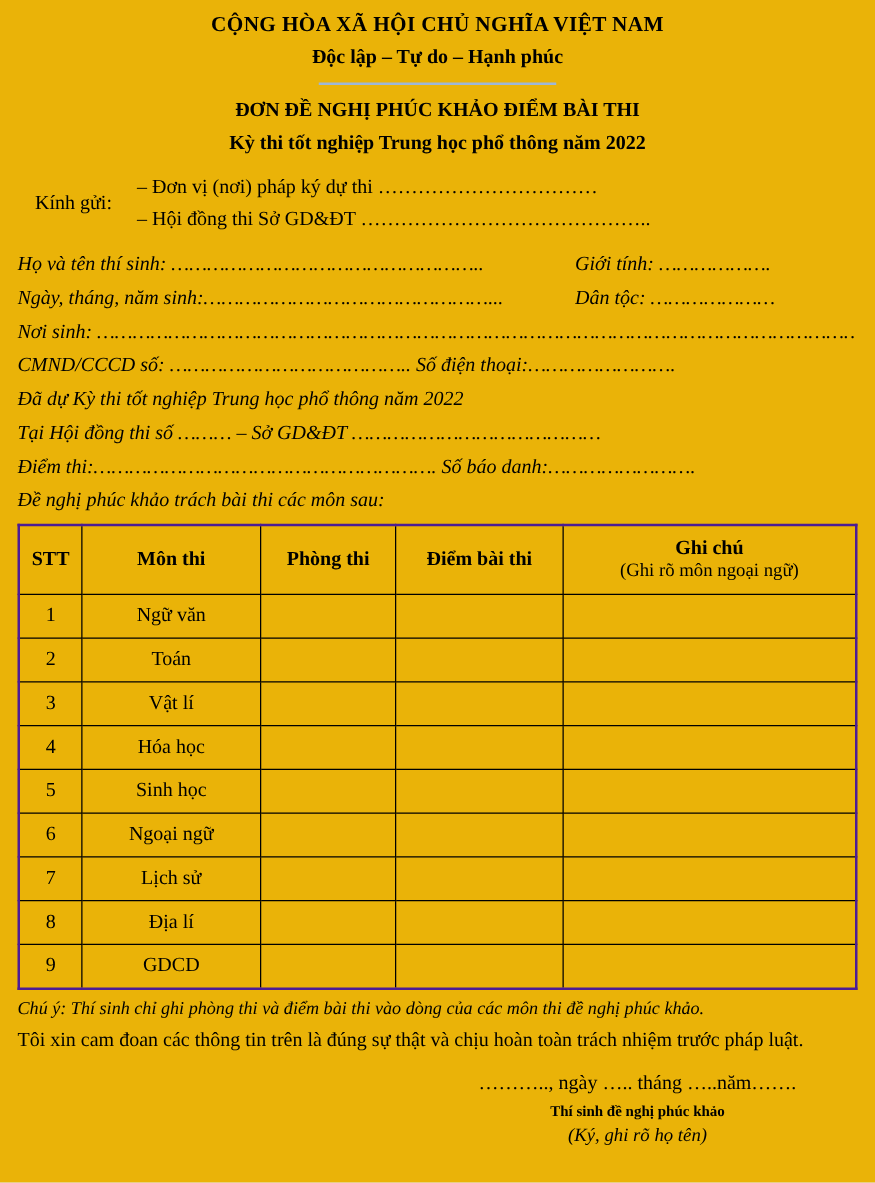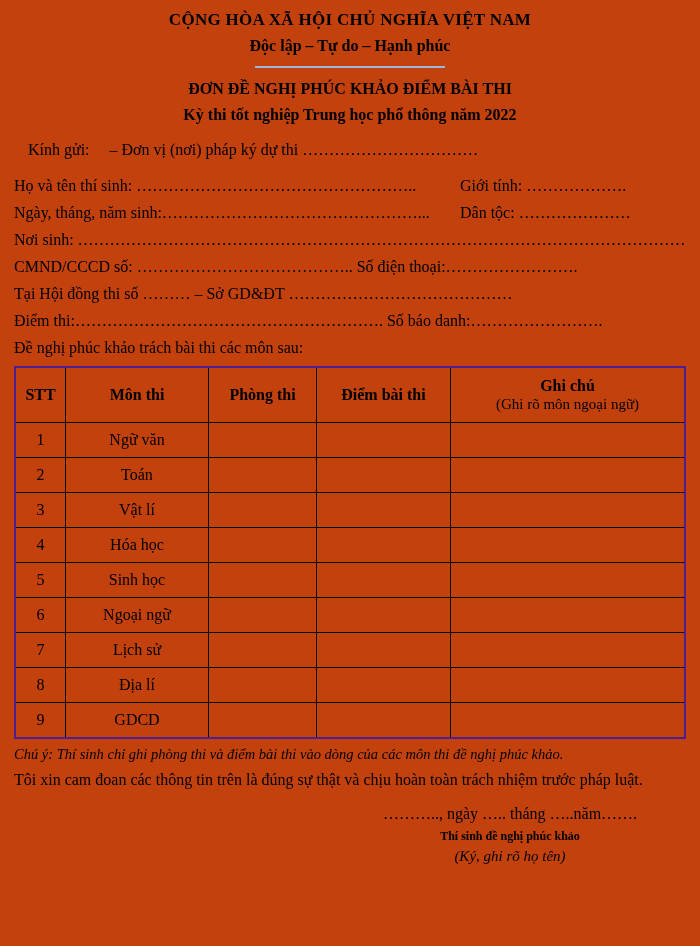--- a/index.html
+++ b/index.html
@@ -1,37 +1,37 @@
 <!DOCTYPE html>
 <html><head>
 <meta charset="utf-8">
 <style>
   html,body { margin:0; padding:0; background:#e8e8e8; }
   .page {
     position:relative;
     width:700px; height:946px;
     margin:0 auto;
-    background:#c2410c;
+    background:#eab308;
     color:#000;
     font-family:"Liberation Serif","DejaVu Serif",serif;
     overflow:hidden;
     box-sizing:border-box;
   }
   .header { text-align:center; padding-top:10px; }
   .national-title { font-size:17px; font-weight:bold; letter-spacing:.3px; }
   .motto { font-size:16px; font-weight:bold; margin-top:7px; }
   .divider { width:190px; height:2px; margin:11px auto 12px auto; }
   .form-title { font-size:16px; font-weight:bold; margin-top:3px; }
   .form-subtitle { font-size:16px; font-weight:bold; margin-top:8px; }
 
   .recipients { display:flex; align-items:center; margin:13px 0 0 28px; font-size:16px; }
   .recipients-label { margin-right:20px; }
   .recipient-lines div { line-height:26px; white-space:nowrap; }
 
-  .form-lines { margin:9px 14px 0 14px; font-size:16px; line-height:27px; }
+  .form-lines { margin:9px 14px 0 14px; font-size:16px; line-height:27px;font-style:italic; }
   .form-line { white-space:nowrap; overflow:hidden; }
   .two-col { display:grid; grid-template-columns:446px 1fr; }
   .two-col span { white-space:nowrap; overflow:hidden; display:block; }
 
   table.subjects {
     width:672px; margin:5px 14px 0 14px;
     border-collapse:collapse; border:2px solid #4c1d95;
     font-size:16px;
   }
   table.subjects th, table.subjects td { border:1px solid #000; padding:0; }
@@ -63,34 +63,36 @@
     <div class="motto">Độc lập – Tự do – Hạnh phúc</div>
     <div class="divider" style="background: rgb(157, 183, 216);"></div>
     <div class="form-title">ĐƠN ĐỀ NGHỊ PHÚC KHẢO ĐIỂM BÀI THI</div>
     <div class="form-subtitle">Kỳ thi tốt nghiệp Trung học phổ thông năm 2022</div>
   </div>
 
   <div class="recipients">
     <div class="recipients-label">Kính gửi:</div>
     <div class="recipient-lines">
       <div>– Đơn vị (nơi) pháp ký dự thi ……………………………</div>
+      <div>– Hội đồng thi Sở GD&amp;ĐT ……………………………………..</div>
     </div>
   </div>
 
   <div class="form-lines">
     <div class="two-col">
       <span>Họ và tên thí sinh: ……………………………………………..</span>
       <span>Giới tính: ……………….</span>
     </div>
     <div class="two-col">
       <span>Ngày, tháng, năm sinh:…………………………………………...</span>
       <span>Dân tộc: …………………</span>
     </div>
     <div class="form-line">Nơi sinh: ……………………………………………………………………………………………………………………..</div>
     <div class="form-line">CMND/CCCD số: ………………………………….. Số điện thoại:…………………….</div>
+    <div class="form-line">Đã dự Kỳ thi tốt nghiệp Trung học phổ thông năm 2022</div>
     <div class="form-line">Tại Hội đồng thi số ……… – Sở GD&amp;ĐT ……………………………………</div>
     <div class="form-line">Điểm thi:…………………………………………………. Số báo danh:…………………….</div>
     <div class="form-line">Đề nghị phúc khảo trách bài thi các môn sau:</div>
   </div>
 
   <table class="subjects">
     <thead>
       <tr>
         <th class="h-stt">STT</th>
         <th class="h-mon">Môn thi</th>

